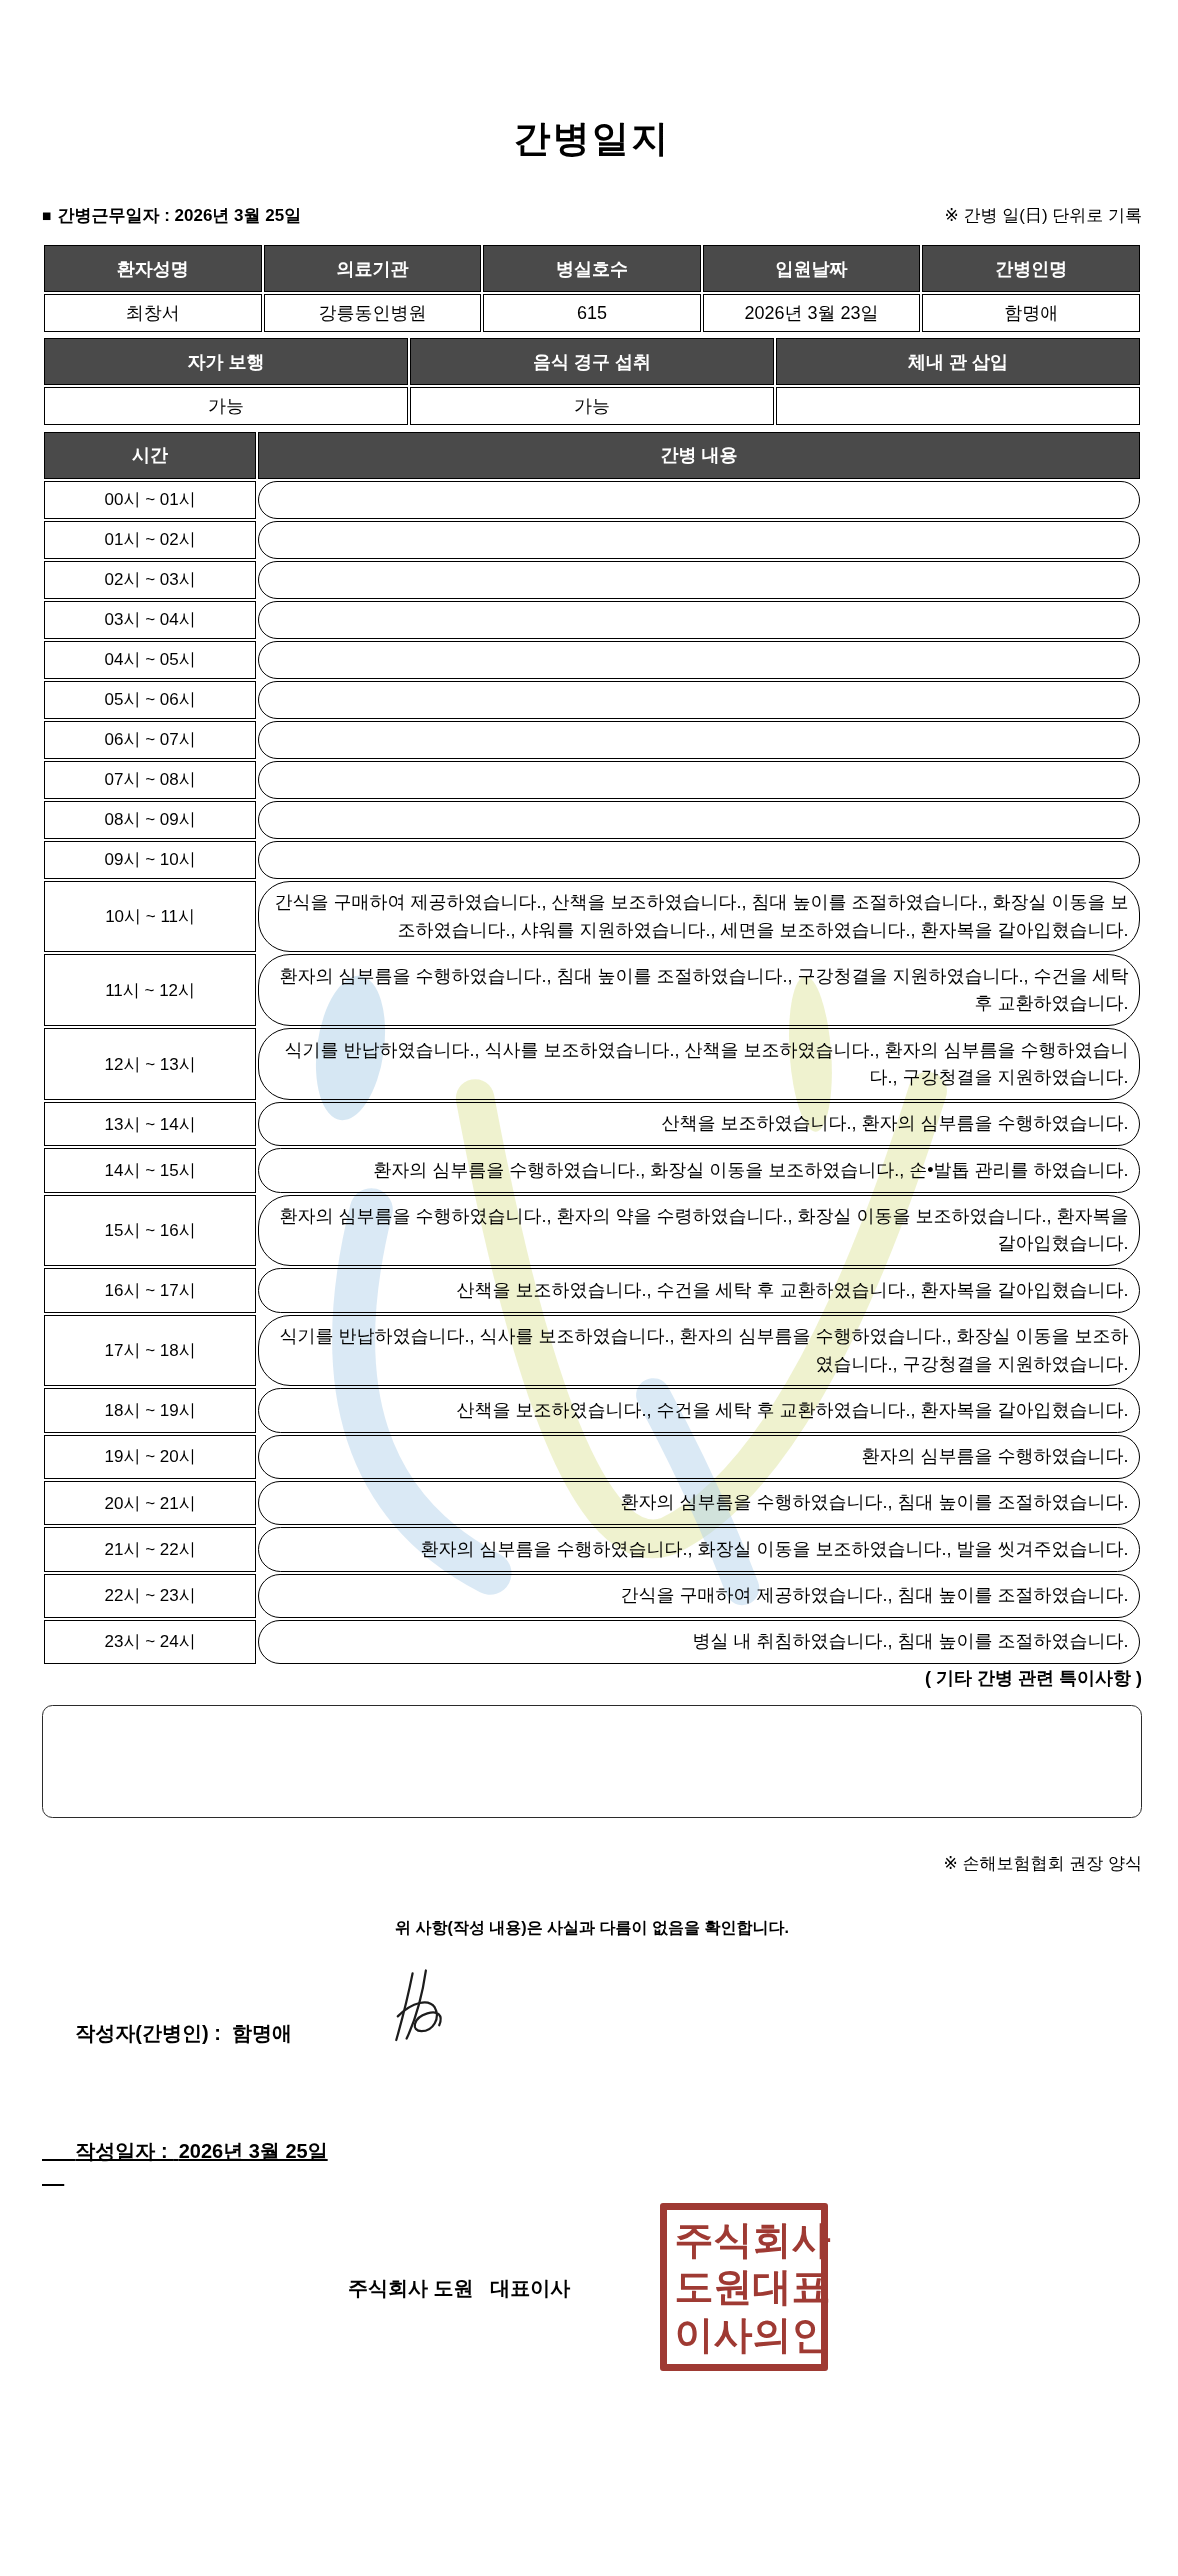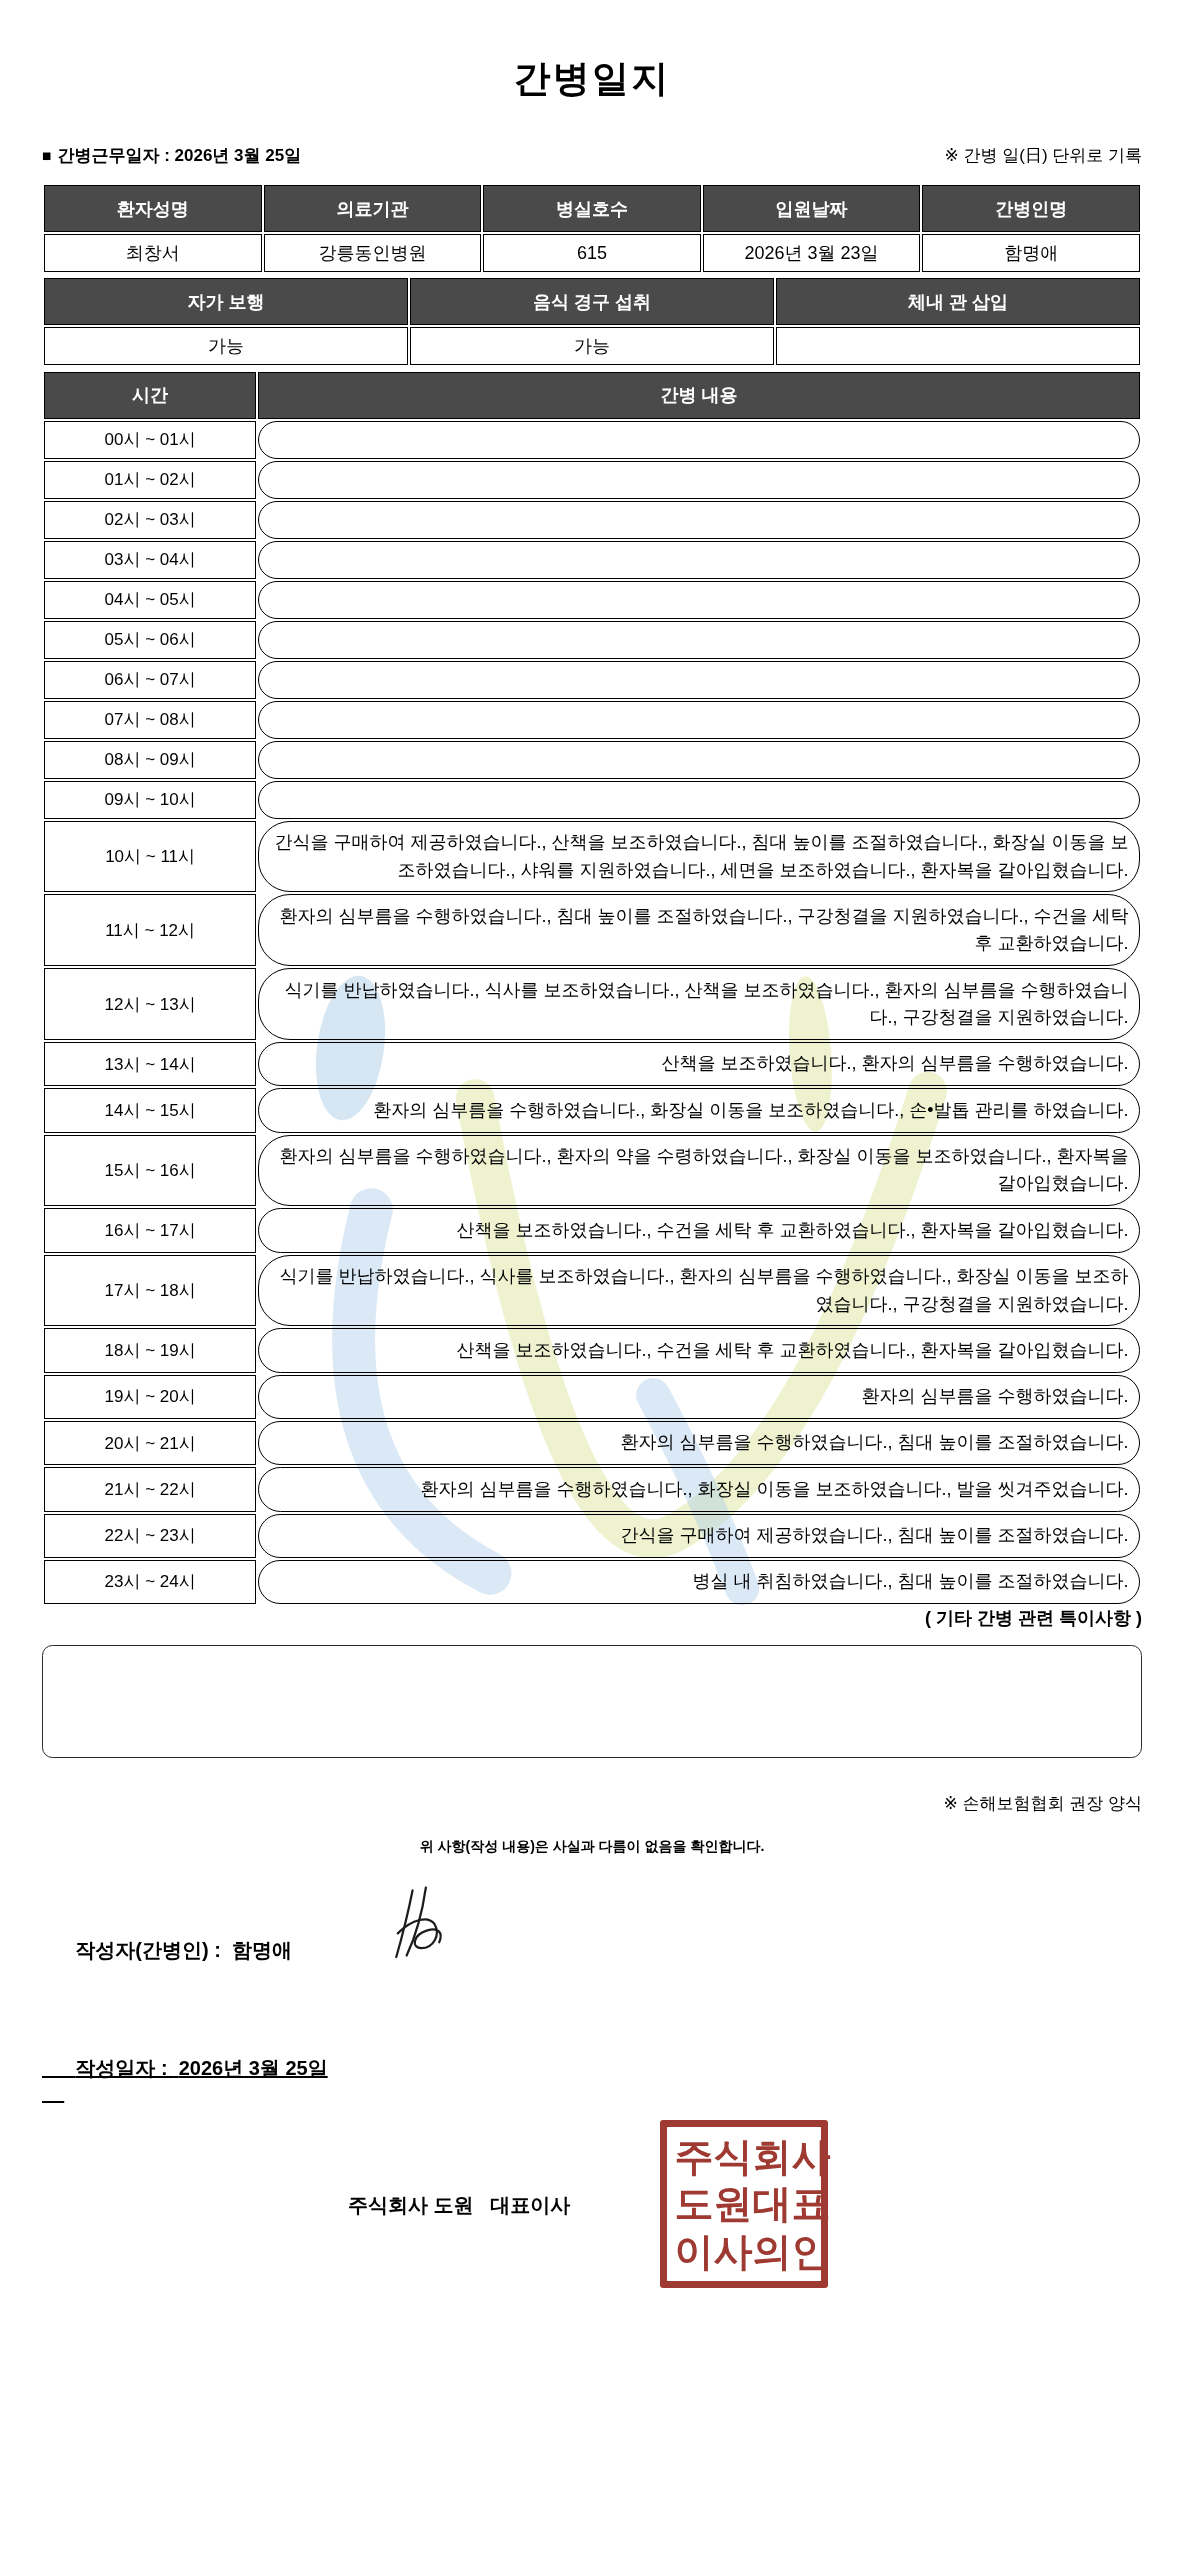--- a/index.html
+++ b/index.html
@@ -1,42 +1,42 @@
 <!DOCTYPE html>
 <html style="font-size:12px"><head>
 <meta charset="utf-8">
 <style>
   * { margin:0; padding:0; box-sizing:border-box; }
   body { background:#ffffff; font-family:"Liberation Sans","DejaVu Sans",sans-serif; color:#000; }
   .page { position:relative; width:1178px; height:2576px; margin:0 auto; background:#fff; overflow:hidden; }
   .watermark { position:absolute; left:282px; top:913px; z-index:0; pointer-events:none; }
   .content { position:relative; z-index:1; padding:0 36px 0 42px; }
 
-  .doc-title { padding-top:54px; text-align:center; font-size:37px; font-weight:bold; letter-spacing:2.2px; }
+  .doc-title { padding-top:114px; text-align:center; font-size:37px; font-weight:bold; letter-spacing:2.2px; }
 
   .meta-row { margin-top:40px; display:flex; justify-content:space-between; align-items:flex-end; font-size:17px; }
   .meta-left { font-weight:bold; white-space:pre; }
   .meta-left .sq { font-size:15.6px; margin-right:6px; }
   .meta-right { font-weight:normal; }
 
   table { width:100%; border-collapse:separate; border-spacing:2.2px; table-layout:fixed; background:transparent; }
   .tbl { margin-top:16.3px; }
   .tbl2 { margin-top:2.2px; }
   th { background:#4a4a4a; color:#fff; font-weight:bold; font-size:18px; height:47px;
        border:1.5px solid #000; text-align:center; vertical-align:middle; }
   td { border:1.5px solid #000; font-size:18px; height:38px; text-align:center; vertical-align:middle; background:transparent; }
 
   .care-table td.time-cell { text-align:center; font-size:17px; }
   .care-table td.content-cell { text-align:right; padding:7.4px 10.4px; line-height:27.5px; font-size:18px;border-radius:32px; }
 
   .notes-title { text-align:right; font-size:18px; font-weight:bold; }
   .notes-box { margin-top:15px; height:113px; border:1.5px solid #2b2b2b; border-radius:10.4px; background:transparent; }
   .form-note { margin-top:34px; text-align:right; font-size:17px; }
 
-  .statement { margin-top:23px; text-align:center; font-size:14px; font-weight:bold; }
+  .statement { margin-top:43px; text-align:center; font-size:16px; font-weight:bold; }
 
   .writer-line { position:relative; margin-top:58px; font-size:20px; font-weight:bold; white-space:pre; }
   .sign-svg { position:absolute; left:338px; top:-28px; }
   .date-line { margin-top:22px; font-size:20px; font-weight:bold; white-space:pre;text-decoration:underline; }
 
   .company-block { position:relative; margin-top:10.4px; height:178px; }
   .company-line { position:absolute; left:306px; top:50%; transform:translateY(-50%); font-size:20px; font-weight:bold; white-space:pre; }
   .stamp { position:absolute; left:618px; top:4.5px; width:168px; height:168px;
            border:7.4px solid #9f3a33; border-radius:3px; display:flex; flex-direction:column;
            justify-content:space-around; padding:6px 7.4px; background:rgba(255,255,255,0); }

